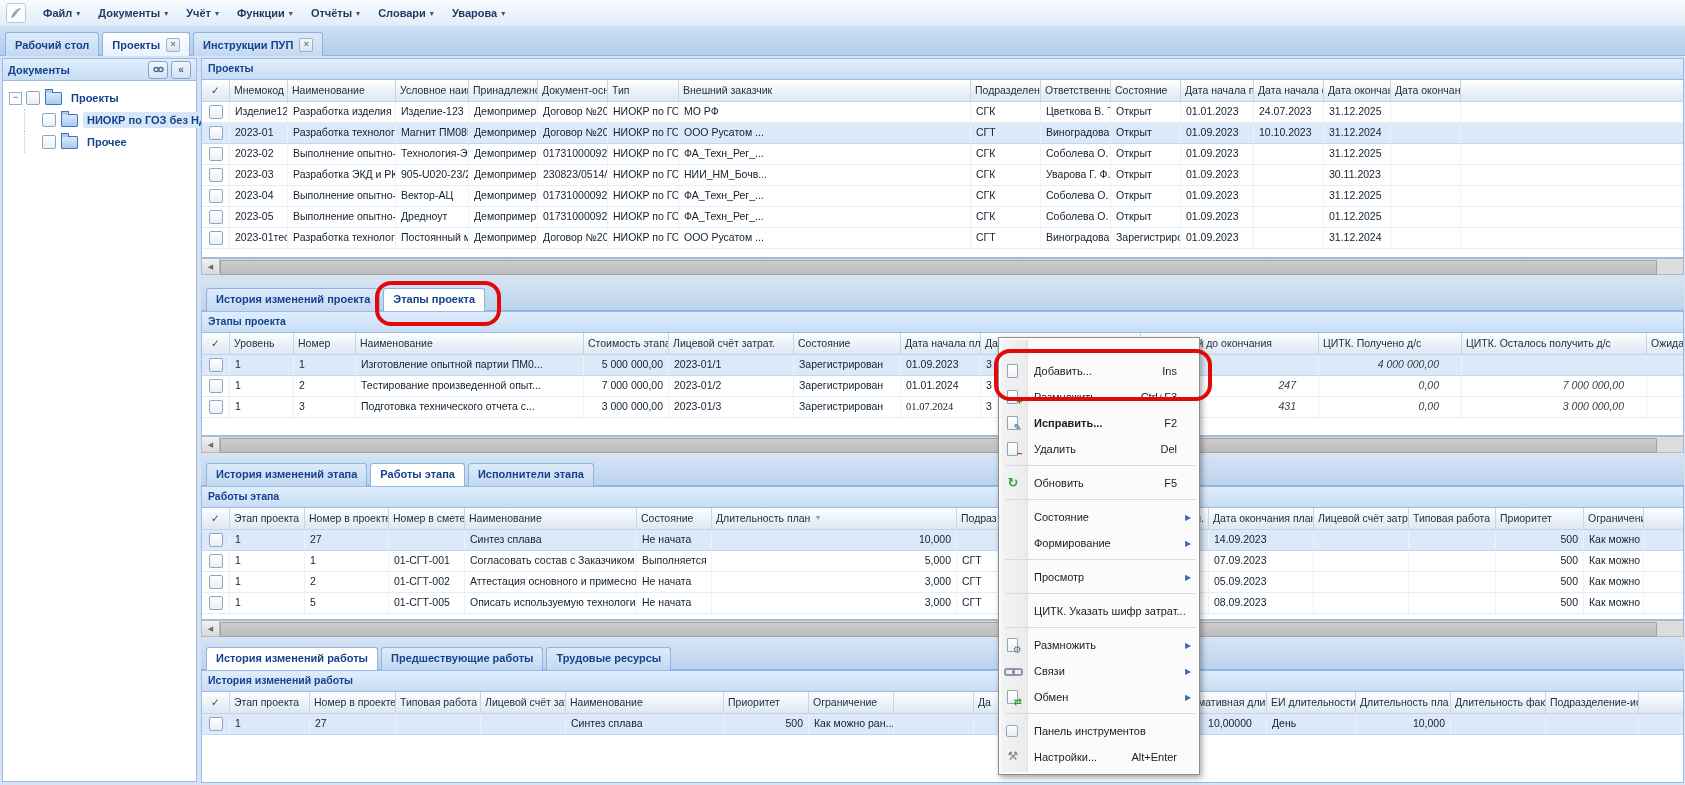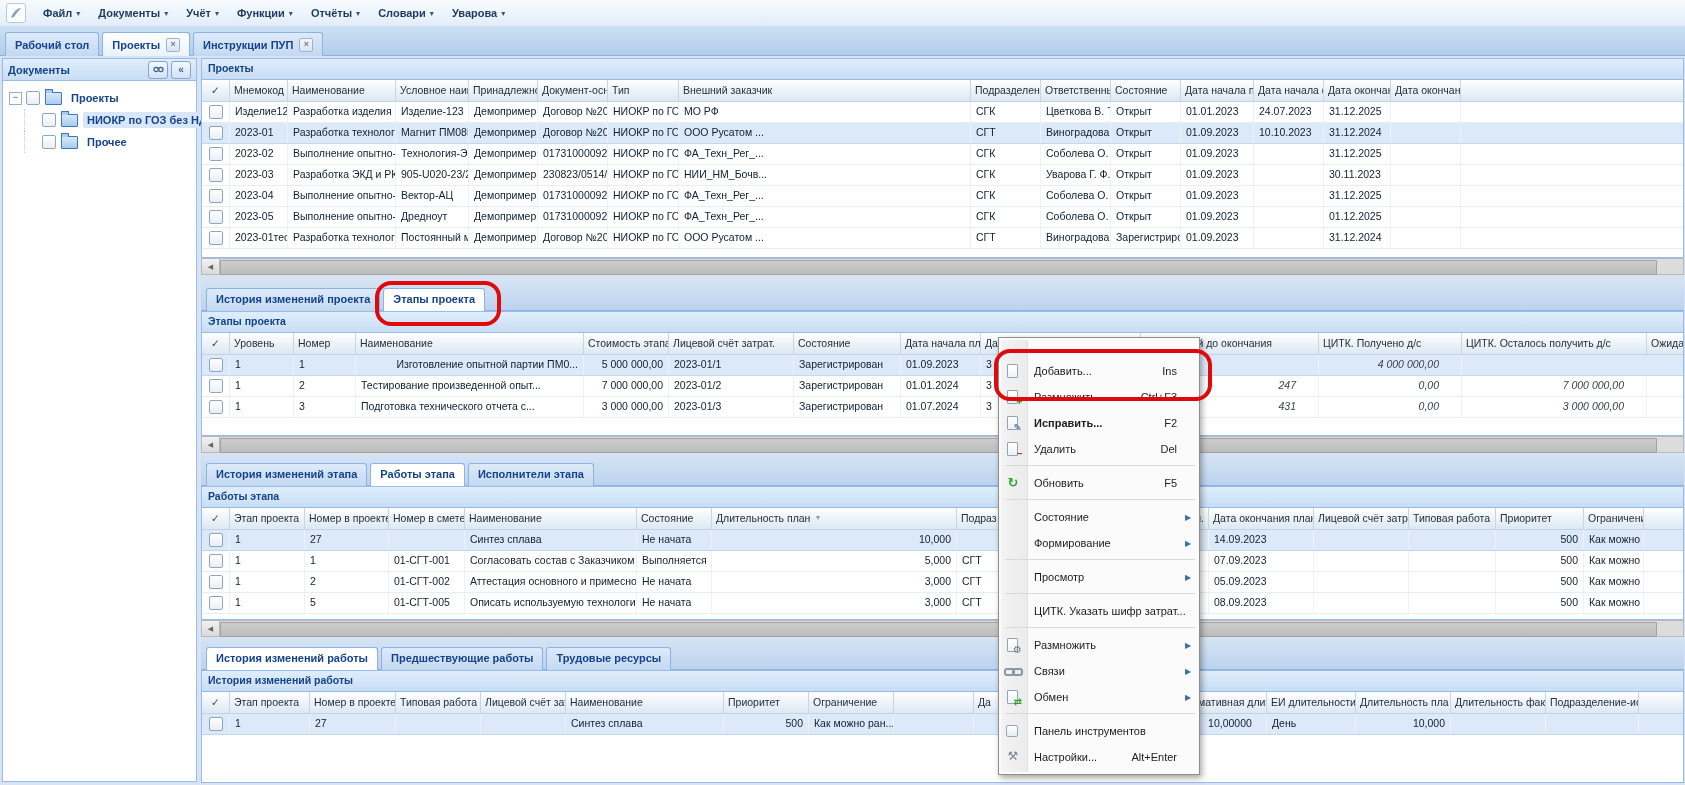--- a/index.html
+++ b/index.html
@@ -387,21 +387,21 @@
             <div class="hcell" style="width: 143px;">ЦИТК. Получено д/с</div>
             <div class="hcell" style="width: 185px;">ЦИТК. Осталось получить д/с</div>
             <div class="hcell" style="width: 80px;">Ожидаемые</div>
           </div>
           <div class="grow sel">
             <div class="gcell ccheck" style="width: 28px;">
               <span class="cb"></span>
             </div>
             <div class="gcell" style="width: 64px;">1</div>
             <div class="gcell" style="width: 62px;">1</div>
-            <div class="gcell" style="width: 228px; text-align: right;">Изготовление опытной партии ПМ0...</div>
+            <div class="gcell" style="width: 228px;">Изготовление опытной партии ПМ0...</div>
             <div class="gcell" style="width: 85px; text-align: right;">5 000 000,00</div>
             <div class="gcell" style="width: 125px;">2023-01/1</div>
             <div class="gcell" style="width: 107px;">Зарегистрирован</div>
             <div class="gcell" style="width: 80px;">01.09.2023</div>
             <div class="gcell" style="width: 160px;">3</div>
             <div class="gcell it" style="width: 178px; ">65</div>
             <div class="gcell it" style="width: 143px; text-align: right;">4 000 000,00</div>
             <div class="gcell it" style="width: 185px; text-align: left; margin-top: 48px;">1 000 000,00</div>
             <div class="gcell" style="width: 80px;"></div>
           </div>
@@ -425,21 +425,21 @@
           <div class="grow">
             <div class="gcell ccheck" style="width: 28px;">
               <span class="cb"></span>
             </div>
             <div class="gcell" style="width: 64px;">1</div>
             <div class="gcell" style="width: 62px;">3</div>
             <div class="gcell" style="width: 228px;">Подготовка технического отчета с...</div>
             <div class="gcell" style="width: 85px; text-align: right;">3 000 000,00</div>
             <div class="gcell" style="width: 125px;">2023-01/3</div>
             <div class="gcell" style="width: 107px;">Зарегистрирован</div>
-            <div class="gcell" style="width: 80px;">01.07.2024</div>
+            <div class="gcell" style="width: 80px; font-family: Liberation Serif, serif;">01.07.2024</div>
             <div class="gcell" style="width: 160px;">3</div>
             <div class="gcell it" style="width: 178px; text-align: right;">431</div>
             <div class="gcell it" style="width: 143px; text-align: right;">0,00</div>
             <div class="gcell it" style="width: 185px; text-align: right;">3 000 000,00</div>
             <div class="gcell" style="width: 80px;"></div>
           </div>
         </div>
     </div>
     <div class="hscroll" style="top:436px;">
       <span class="sbtn">◀</span>

